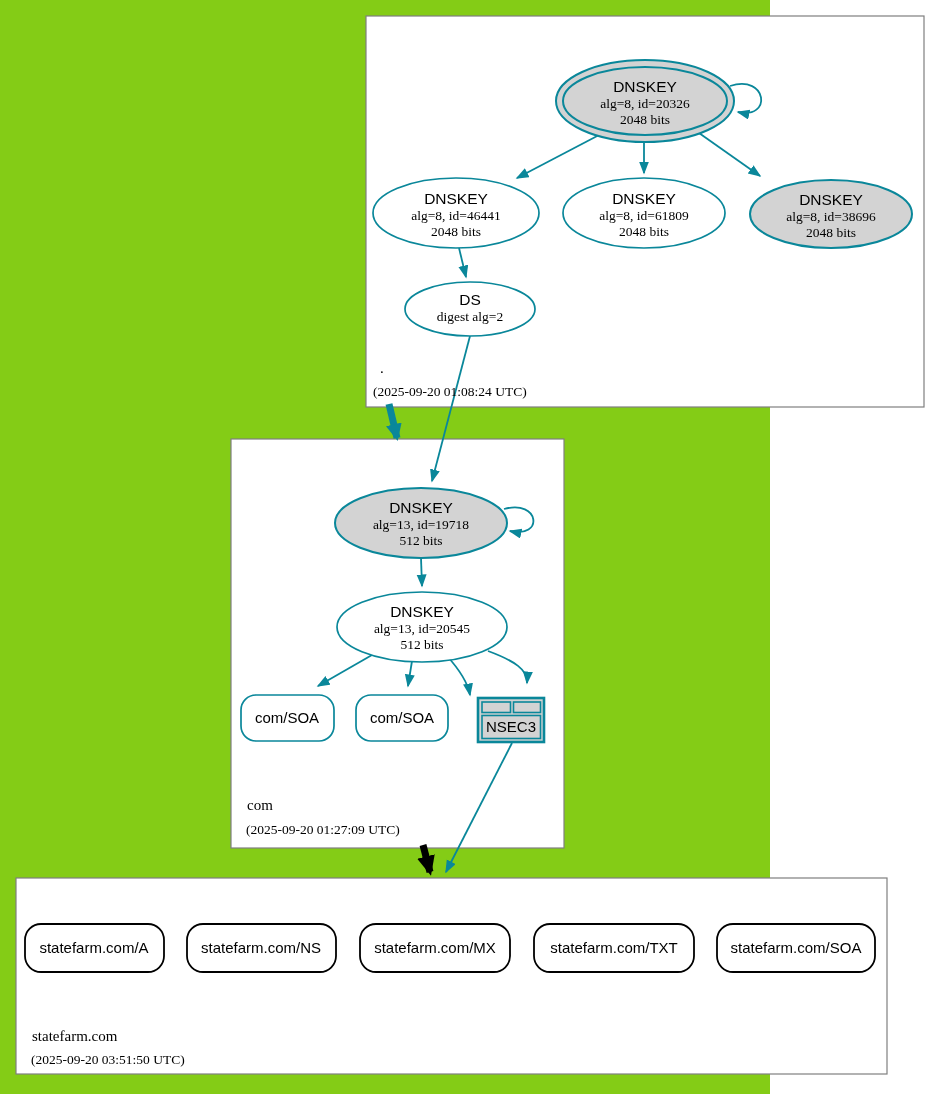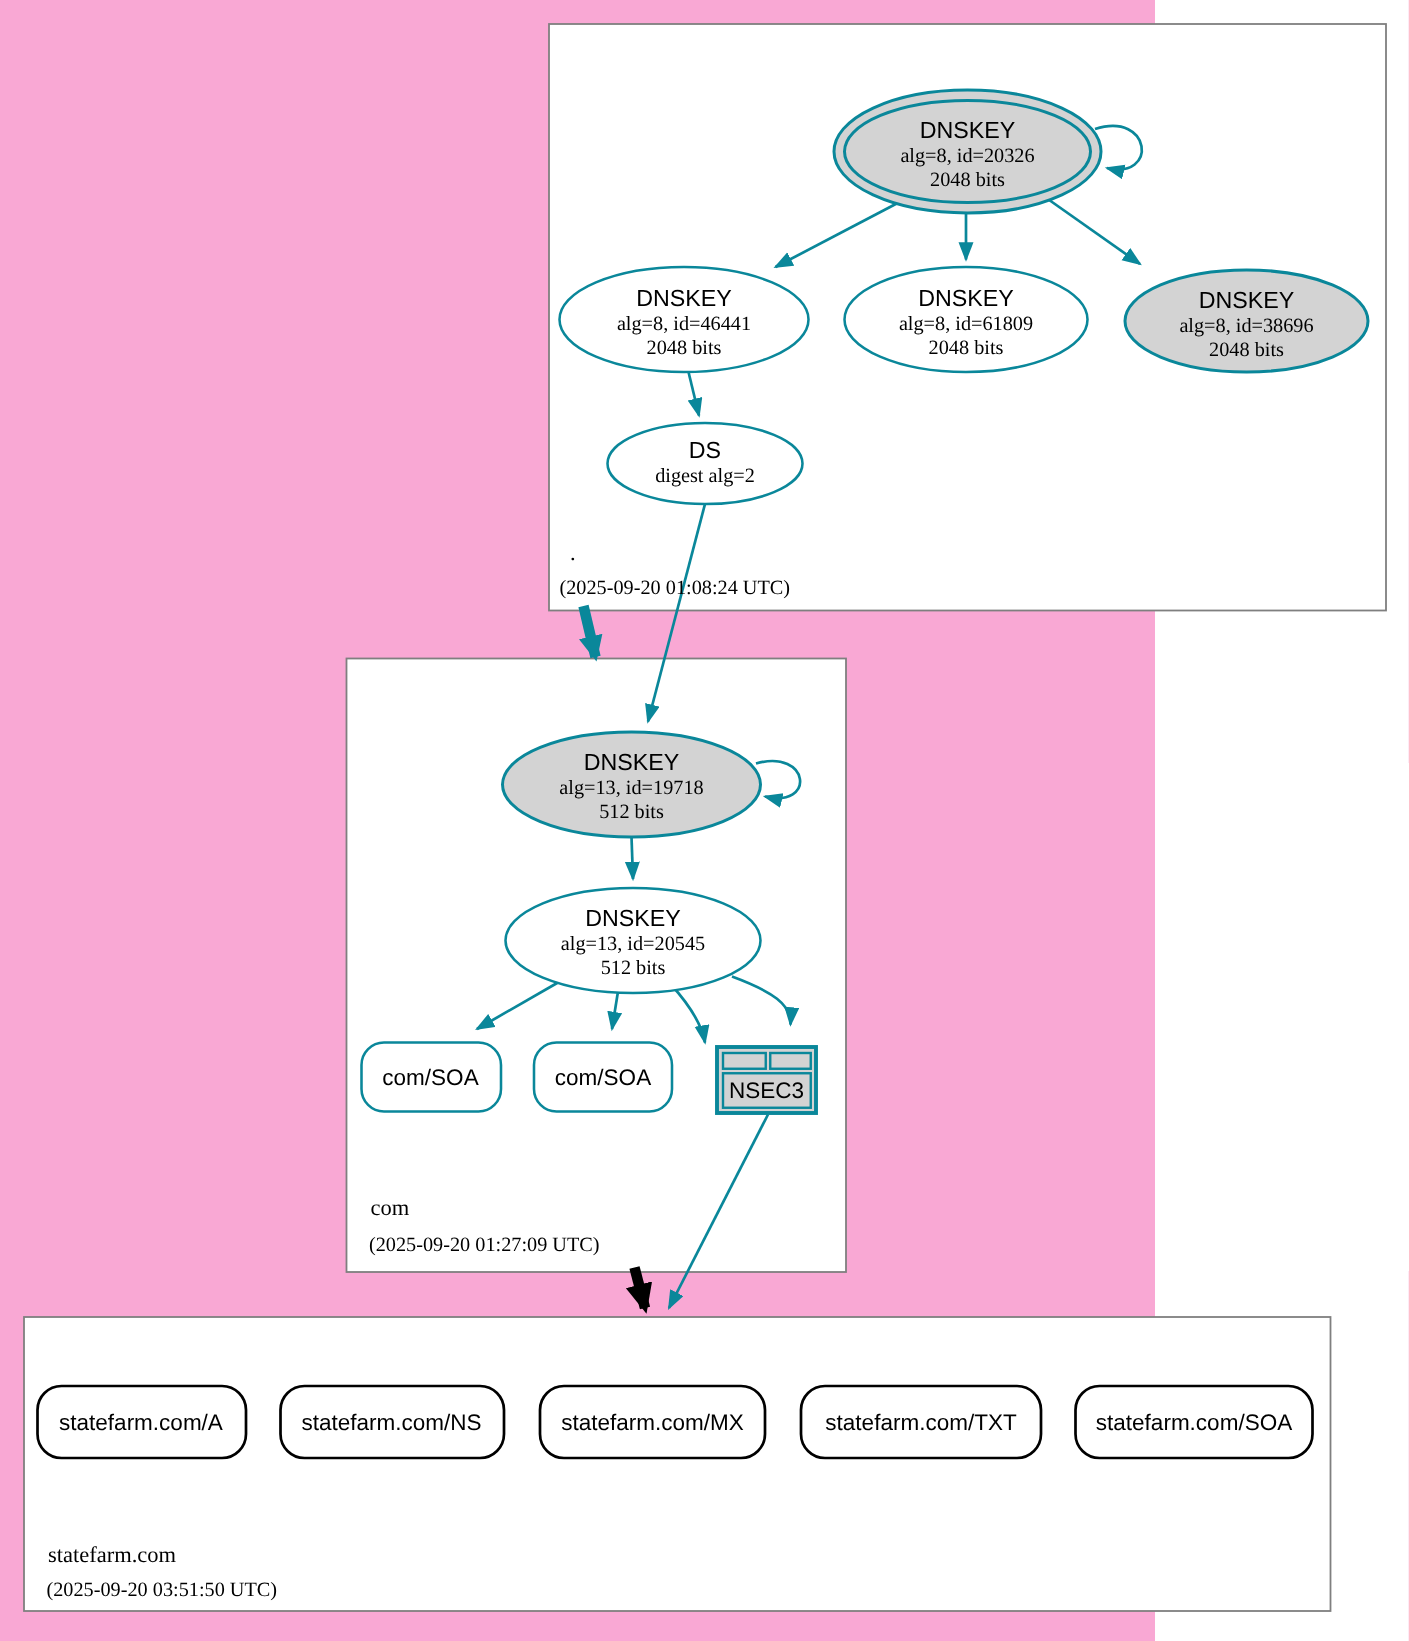--- a/index.html
+++ b/index.html
@@ -1,16 +1,16 @@
 <!DOCTYPE html>
 <html style="--c-secure: #0a879a; --c-warning-fill: #d3d3d3; --c-insecure: #000000; --c-zone-border: #7f7f7f;"><head>
 <meta charset="utf-8">
 <style>
   html, body { margin: 0; padding: 0; background: #ffffff; }
-  #canvas { width: 770px; height: 1094px; position: relative; background: #f9a8d4; }
+  #canvas { width: 770px; height: 1094px; position: relative; background: #84cc16; }
   svg { display: block; font-family: "Liberation Sans", sans-serif; }
 
   .zone-box { fill: #ffffff; stroke: var(--c-zone-border); stroke-width: 1.2; }
 
   .edge { fill: none; stroke: var(--c-secure); stroke-width: 1.8; }
   .edge-thick { stroke-width: 7; }
   .edge-black { stroke: var(--c-insecure); }
 
   .mk-teal { fill: var(--c-secure); }
   .mk-black { fill: var(--c-insecure); }

